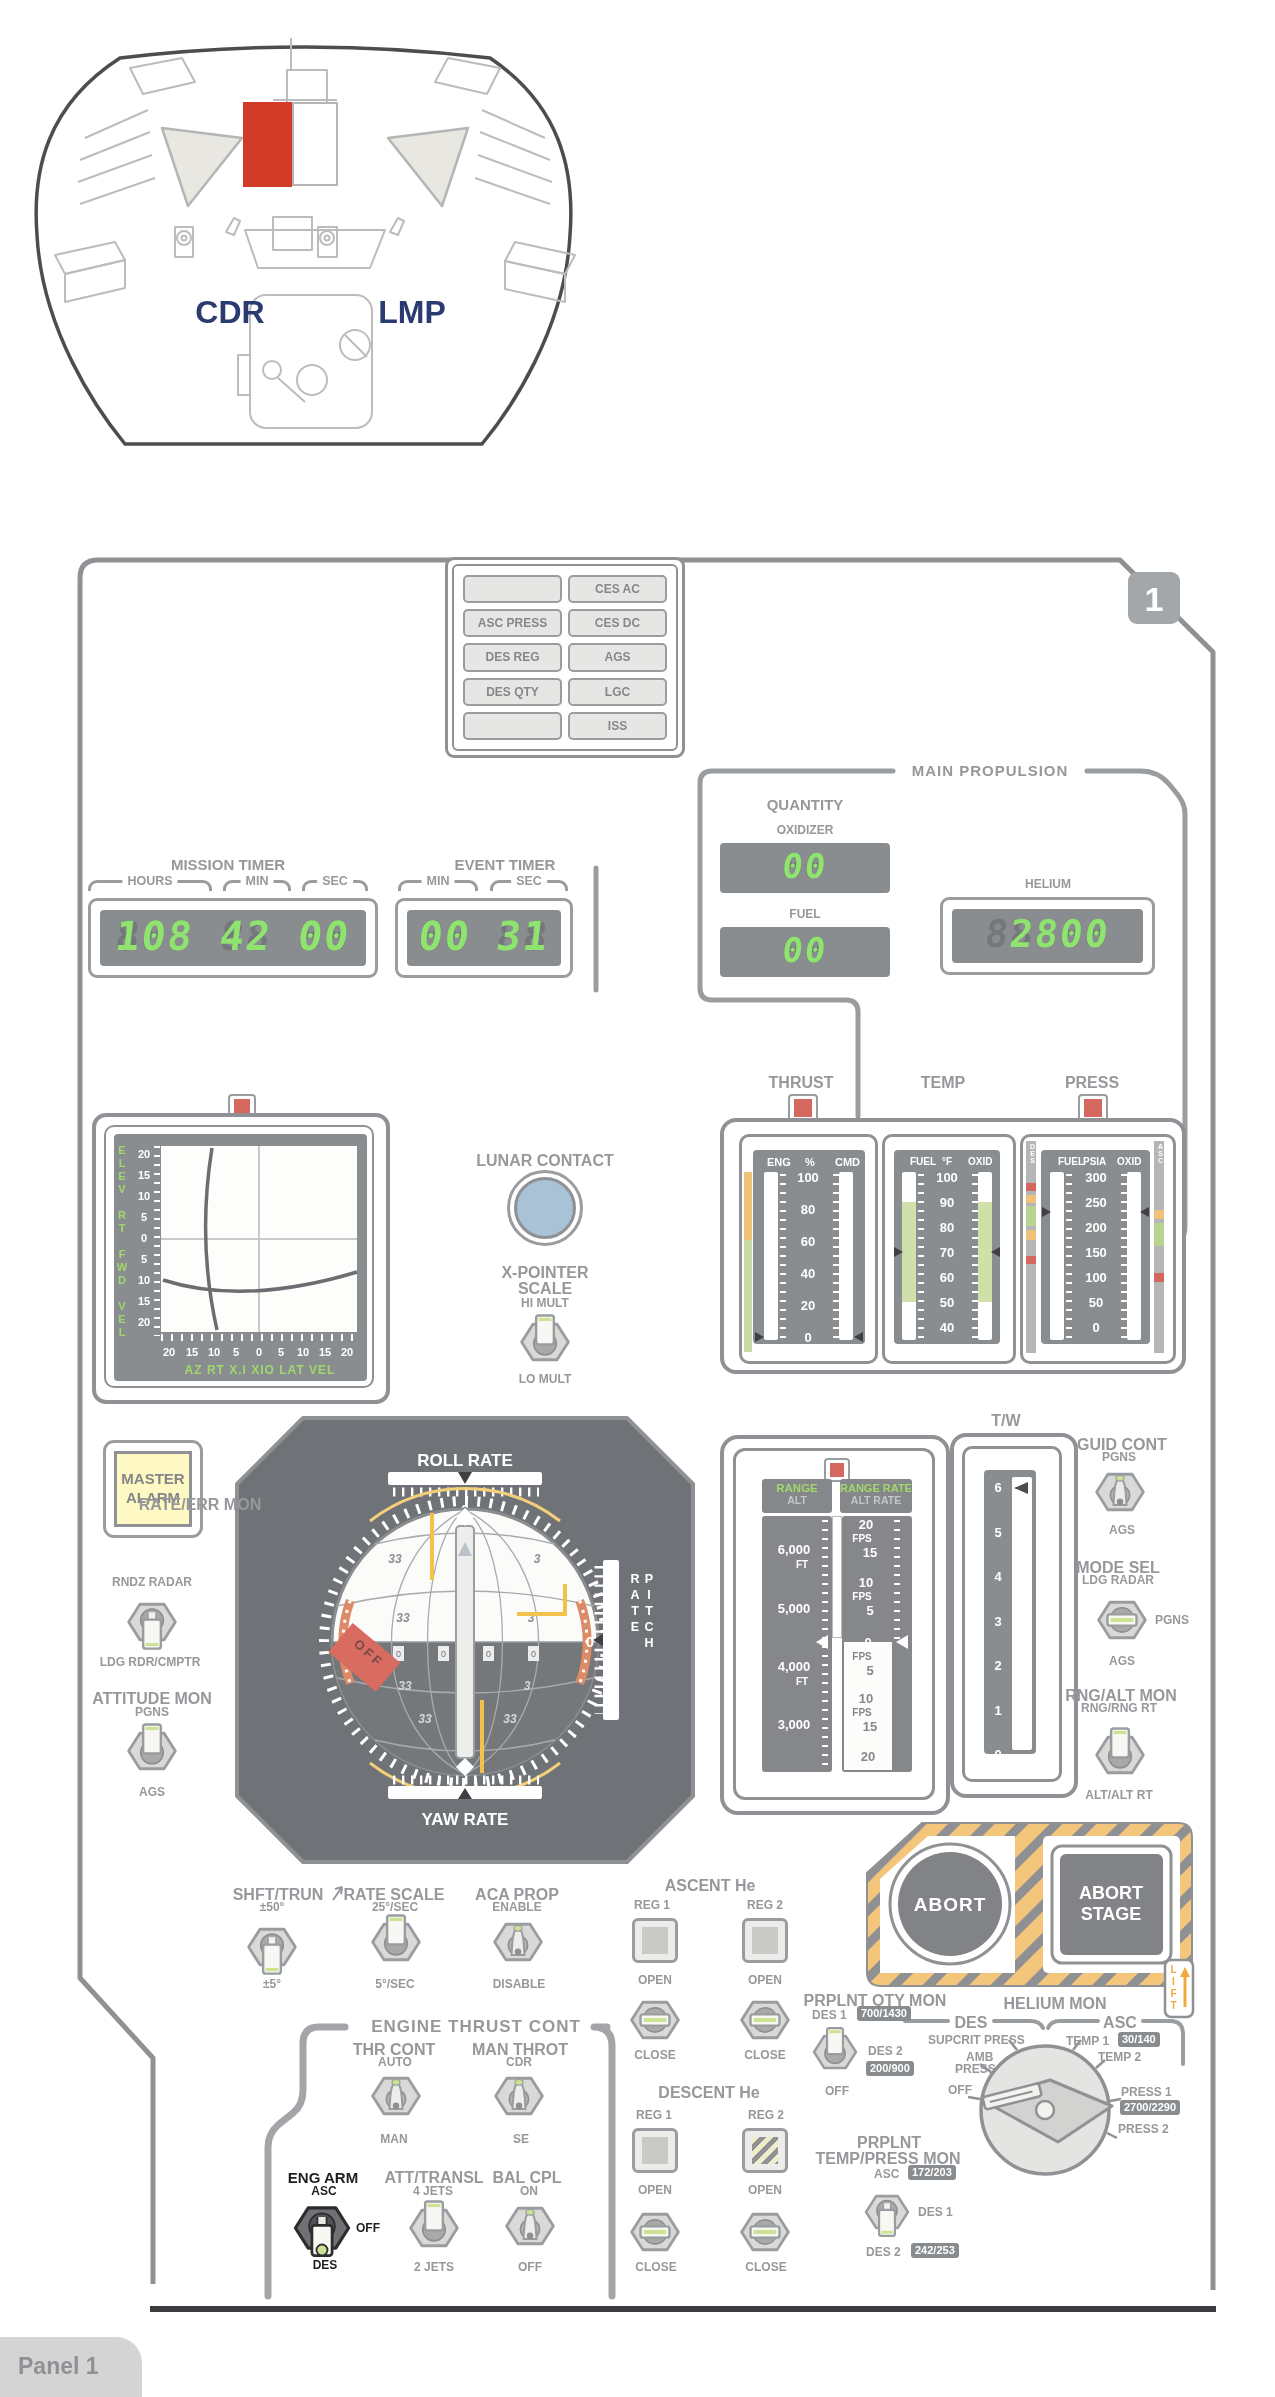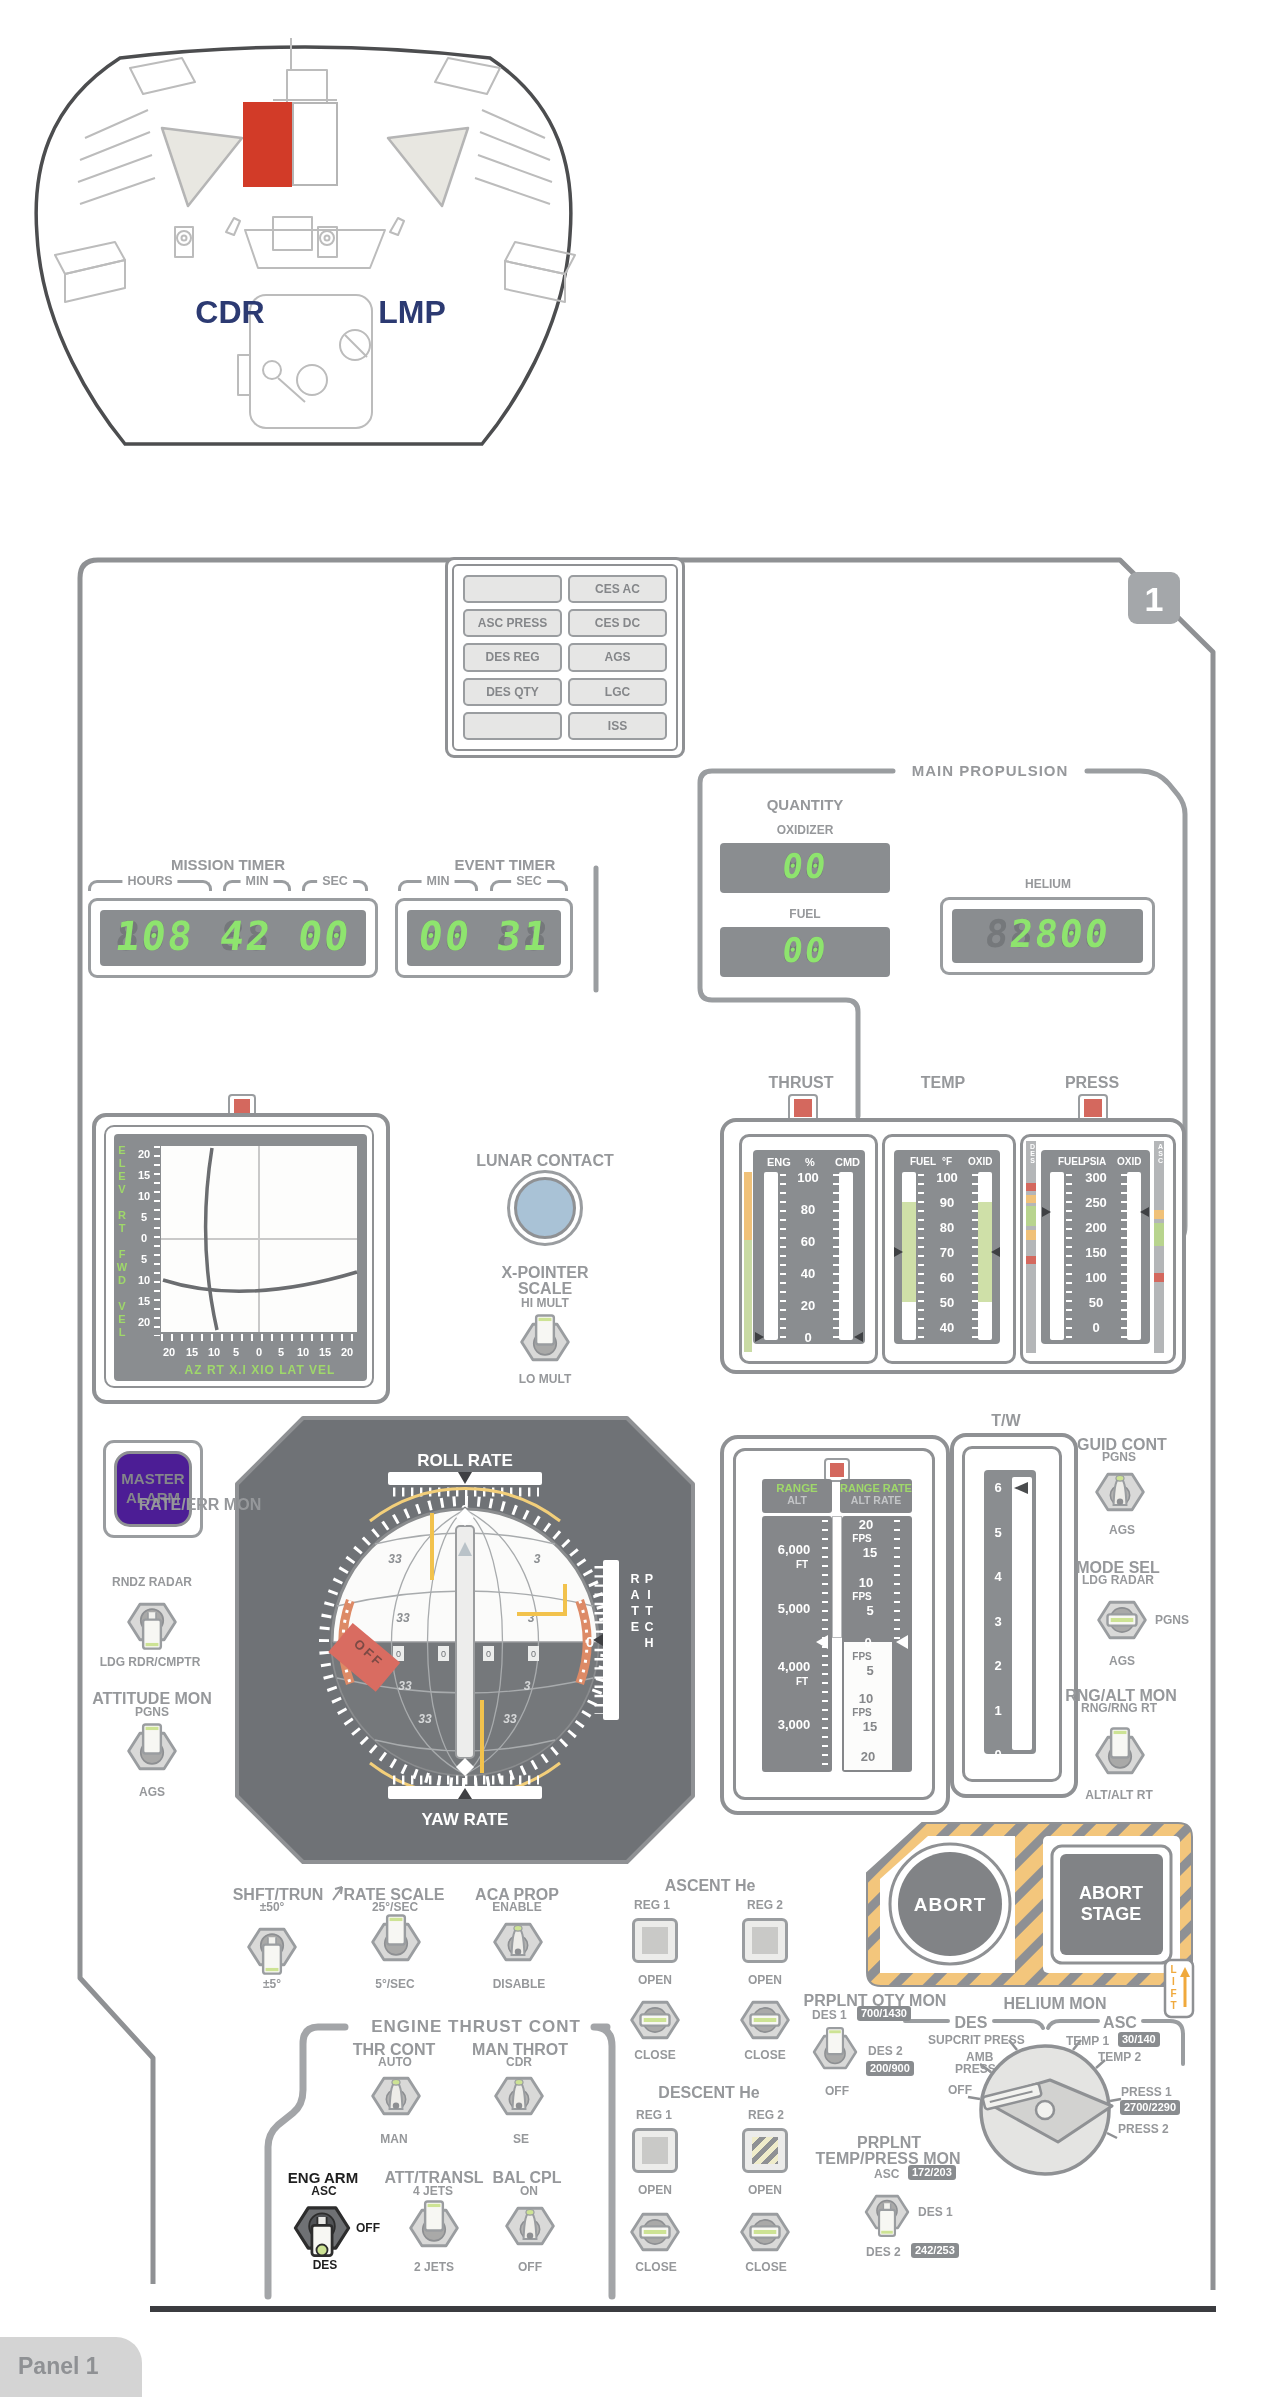--- a/index.html
+++ b/index.html
@@ -449,21 +449,21 @@
   <text x="365" y="239" text-anchor="end" class="svgzero">0</text>
   <text x="240" y="364" class="svgzero">0</text>
   <line x1="168" y1="372" x2="314" y2="372" stroke="#fff" stroke-width="9" stroke-dasharray="2.4 6.6"></line>
   <rect x="163" y="378" width="154" height="13" rx="2" fill="#fff"></rect>
   <polygon points="233,391 247,391 240,380" fill="#3f4043"></polygon>
   <text x="240" y="417" class="svglbl">YAW RATE</text>
 </svg>
 <div class="vert" style="position:absolute;left:628px;top:1572px;height:145px;color:#fff;font-size:12.5px;font-weight:bold;">PITCH RATE</div>
 
 <div class="abs" style="left:103px;top:1440px;width:100px;height:98px;background:#fff;border:3.5px solid #9a9da0;border-radius:11px;box-sizing:border-box;">
-  <div class="abs" style="left:8px;top:8px;right:8px;bottom:8px;background:#4c1d95;border:3px solid #8f9194;border-radius:16px;
+  <div class="abs" style="left:8px;top:8px;right:8px;bottom:8px;background:#fef9c3;border:3px solid #8f9194;border-radius:0;
     display:flex;flex-direction:column;align-items:center;justify-content:center;color:#84868a;font-weight:bold;font-size:15px;line-height:1.25;">
     <span>MASTER</span>
     <span>ALARM</span>
   </div>
 </div>
 <div class="lbl t14" style="left:152px;top:1496px;margin-left:48px;">RATE/ERR MON</div>
 <div class="lbl t12" style="left:152px;top:1576px;">RNDZ RADAR</div>
 <svg style="left:123px;top:1593px;width:58px;height:58px">
       <use href="#tgl-down"></use>
     </svg>

